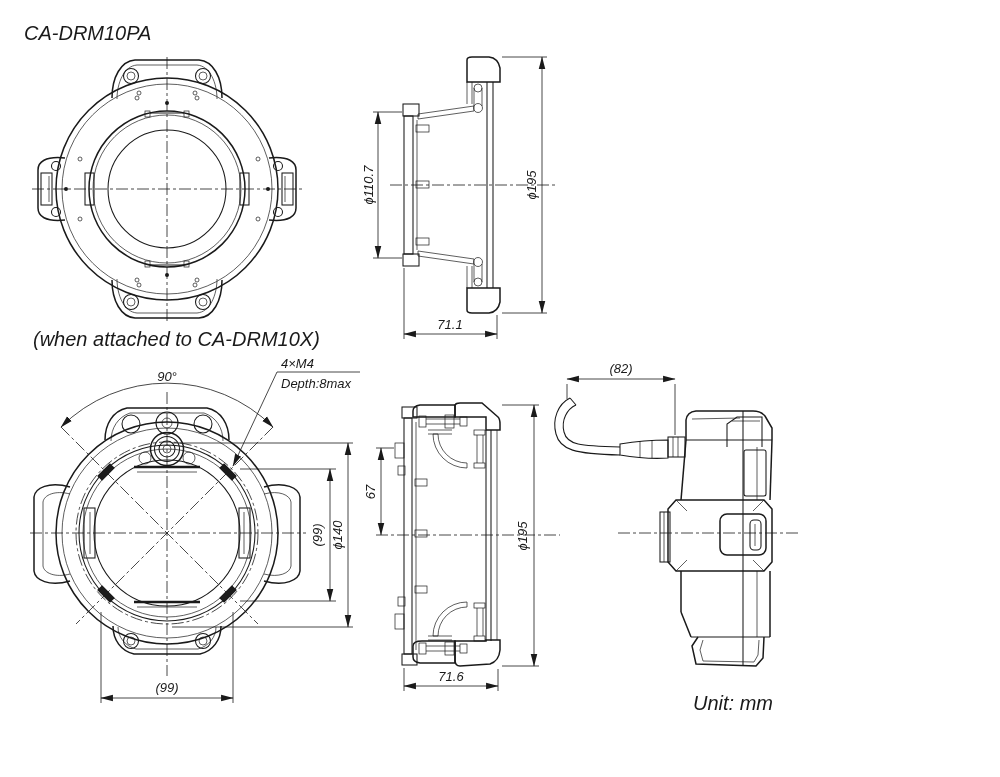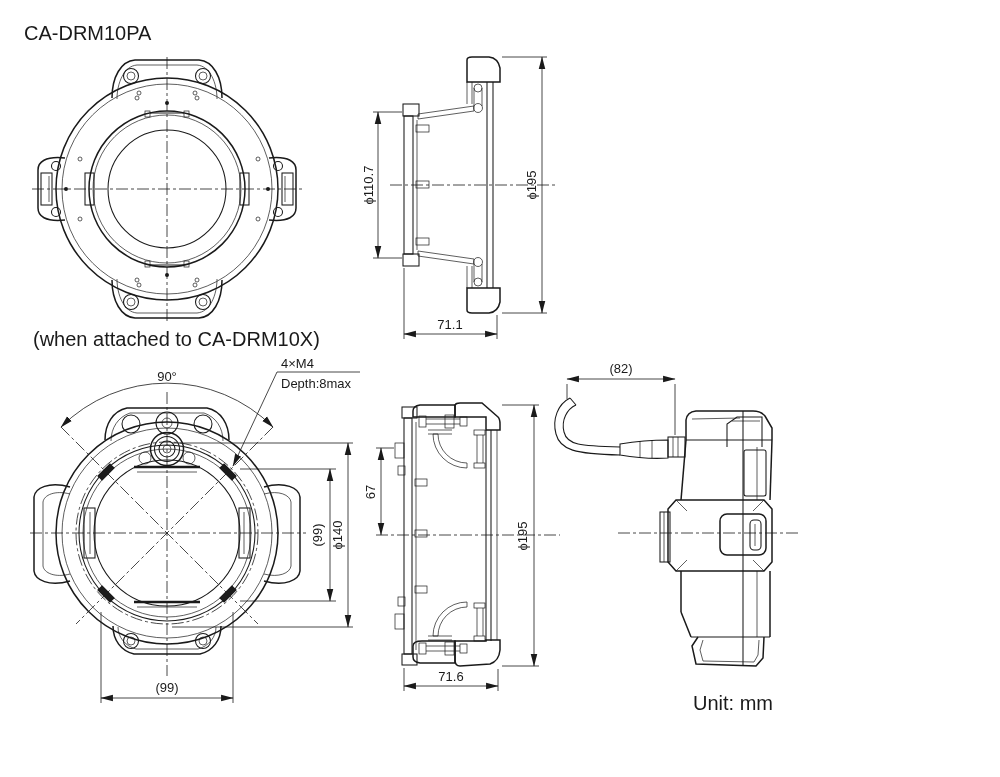--- a/index.html
+++ b/index.html
@@ -1,16 +1,16 @@
 <!DOCTYPE html>
 <html><head>
 <meta charset="utf-8">
 <style>
   html,body{margin:0;padding:0;background:#ffffff;}
-  .stage{position:relative;width:1000px;height:777px;background:#ffffff;overflow:hidden;}
+  .stage{position:relative;width:1000px;height:777px;background:#ffffff;overflow:hidden;font-style:italic;}
   svg text{font-family:"Liberation Sans","DejaVu Sans",sans-serif;fill:#1a1a1a;}
   .lbl{font-size:13px;}
   .big{font-size:20px;}
   .o{fill:none;stroke:#1a1a1a;stroke-width:1.5;}
   .m{fill:none;stroke:#1a1a1a;stroke-width:1.05;}
   .t{fill:none;stroke:#1a1a1a;stroke-width:0.7;}
   .d{fill:none;stroke:#1a1a1a;stroke-width:0.8;}
   .cl{fill:none;stroke:#1a1a1a;stroke-width:0.8;stroke-dasharray:12 3 3 3;}
   .thick{fill:none;stroke:#1a1a1a;stroke-width:2.4;}
   .fdot{fill:#1a1a1a;stroke:none;}

